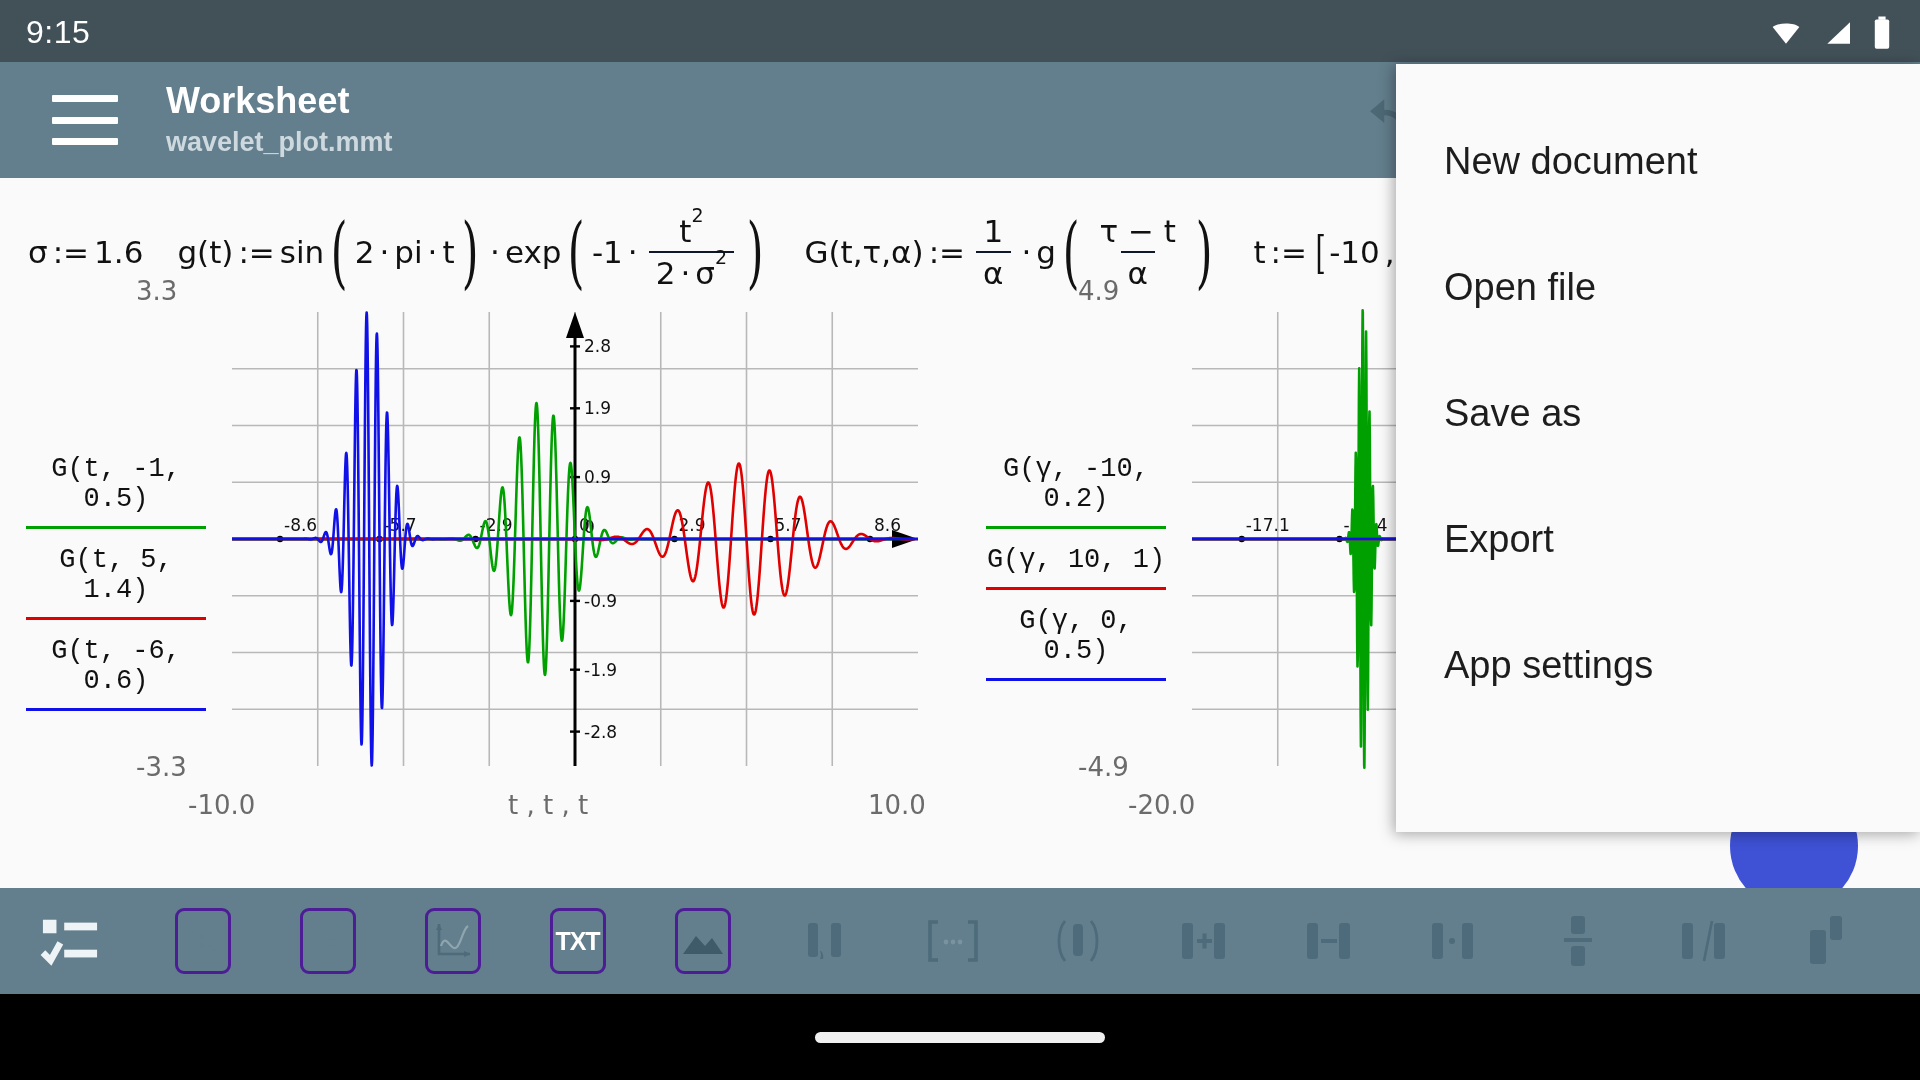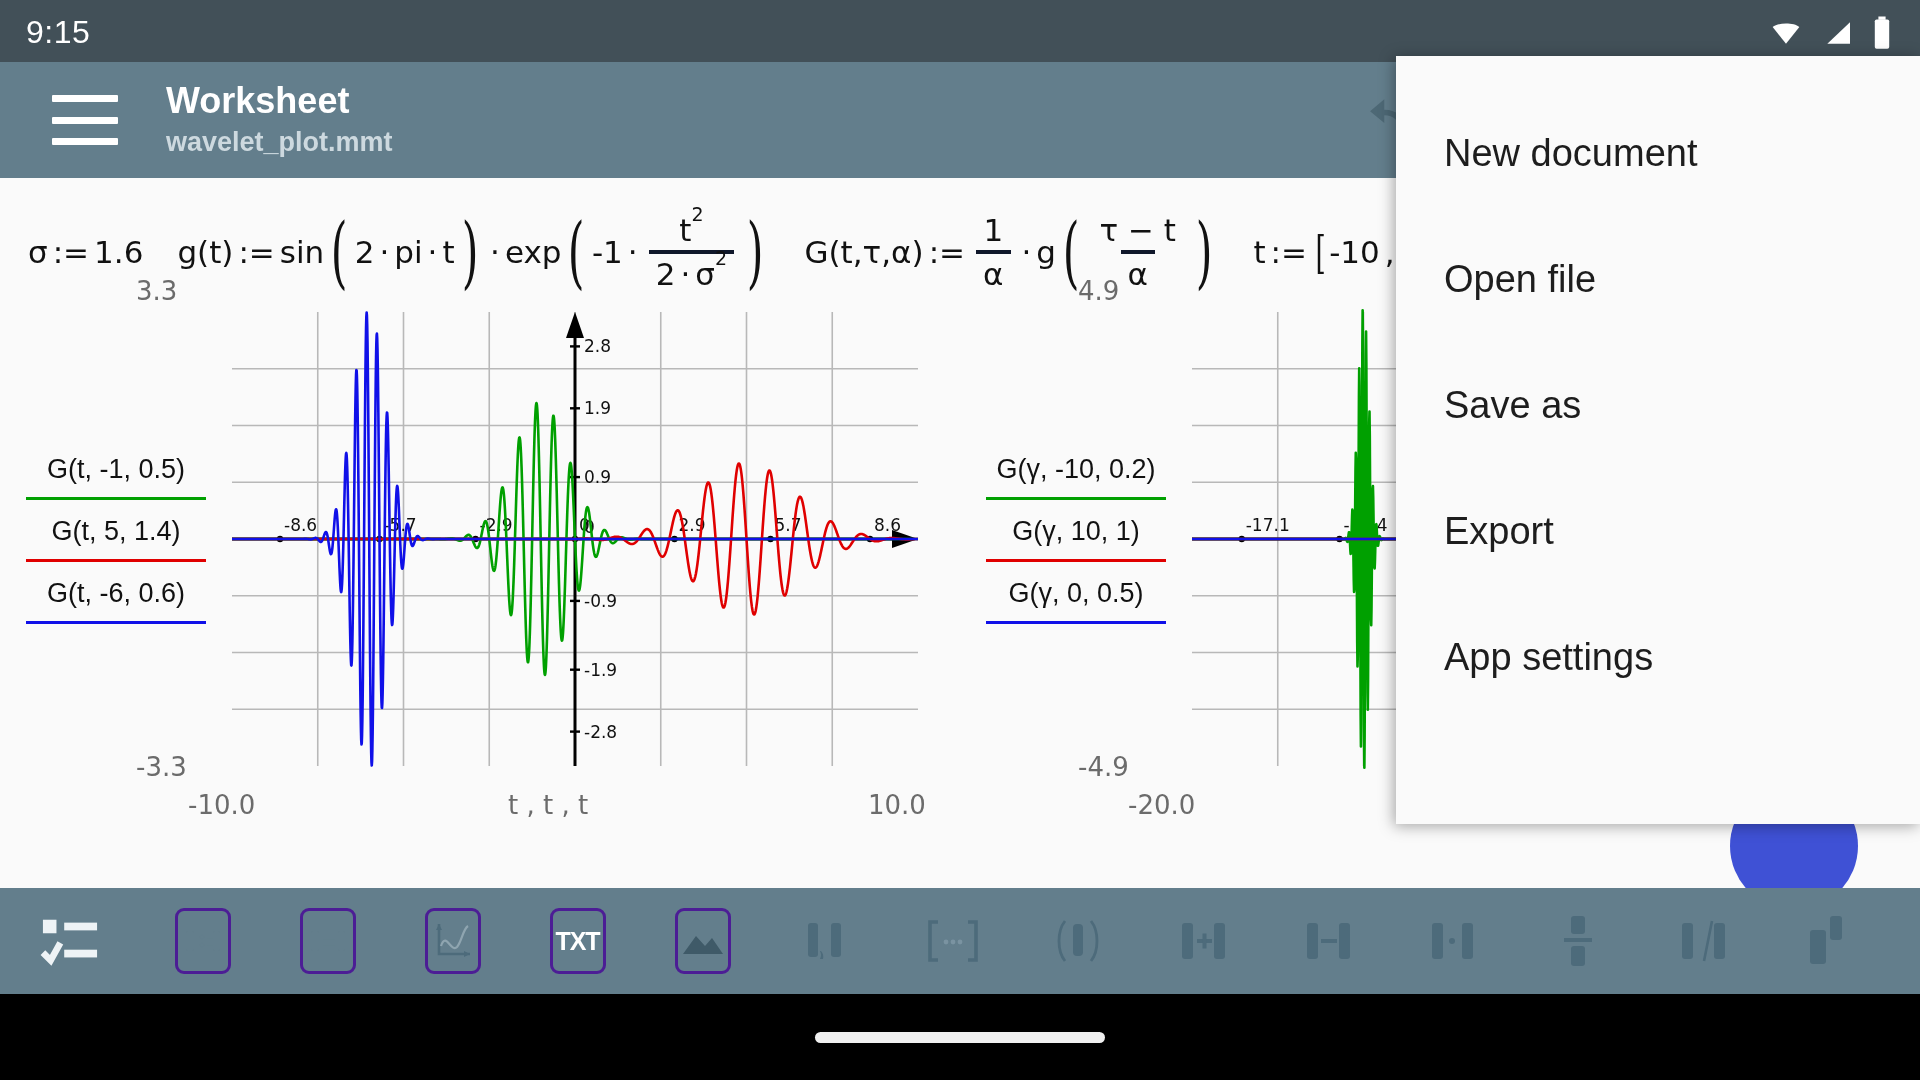--- a/index.html
+++ b/index.html
@@ -42,50 +42,50 @@
     display: flex; align-items: center; gap: 34px;
     font-family: "DejaVu Sans", sans-serif; font-size: 31px; color: #111;
     white-space: nowrap; }
 
   
   .m { display: inline-flex; align-items: center; }
   .op { margin: 0 5px; }
   .frac { display: inline-flex; flex-direction: column; align-items: center;
     vertical-align: middle; margin: 0 6px; }
   .frac .num { padding: 0 7px 2px; }
-  .frac .den { padding: 2px 7px 0; border-top: 4px solid #0f172a; }
+  .frac .den { padding: 2px 7px 0; border-top: 2px solid #0f172a; }
   .paren { display: inline-block; font-size: 78px; line-height: 0.72; font-weight: 200;
     transform: scaleX(.55); font-family: "DejaVu Serif", serif; }
   .sq { font-size: 19px; vertical-align: super; position: relative; top: -9px; }
   .brk { font-size: 44px; font-weight: 200; transform: scaleX(.6); display: inline-block;
     font-family: "DejaVu Serif", serif; }
 
   
   .plot { position: absolute; top: 92px; height: 560px; }
   .plot.left  { left: 8px;  width: 960px; }
   .plot.right { left: 968px; width: 950px; }
 
   .legend { position: absolute; left: 18px; top: 168px; width: 180px;
-    font-family: Liberation Sans, sans-serif; font-size: 27px; color: #111; }
+    font-family: Liberation Mono, monospace; font-size: 27px; color: #111; }
   .legend .entry { text-align: center; padding: 2px 0 6px; }
   .legend .rule { height: 3px; margin: 6px 0 14px; }
 
   .axis-corner { position: absolute; font-size: 26px; color: #6b6b6b;
     font-family: "DejaVu Sans", sans-serif; }
 
   .plotarea { position: absolute; }
 
   svg text { font-family: "DejaVu Sans", sans-serif; }
 
   
   .fab { position: absolute; right: 62px; bottom: -22px; width: 128px; height: 128px;
     border-radius: 50%; background: #3f51d5; z-index: 2; }
 
   
-  .menu { position: absolute; top: 56px; right: 0; width: 524px; height: 768px;
+  .menu { position: absolute; top: 64px; right: 0; width: 524px; height: 768px;
     background: #fafafa; box-shadow: -2px 2px 14px rgba(0,0,0,.35); z-index: 40;
     padding-top: 34px; }
   .menu-item { height: 126px; display: flex; align-items: center; padding-left: 48px;
     font-size: 38px; color: #1d1d1d; cursor: pointer; }
 
   
   .toolbar { position: absolute; top: 888px; left: 0; width: 1920px; height: 106px;
     background: #637e8c; display: flex; align-items: center; z-index: 30; }
   .tool { flex: 0 0 auto; width: 125px; height: 106px; display: flex;
     align-items: center; justify-content: center; cursor: pointer; }

